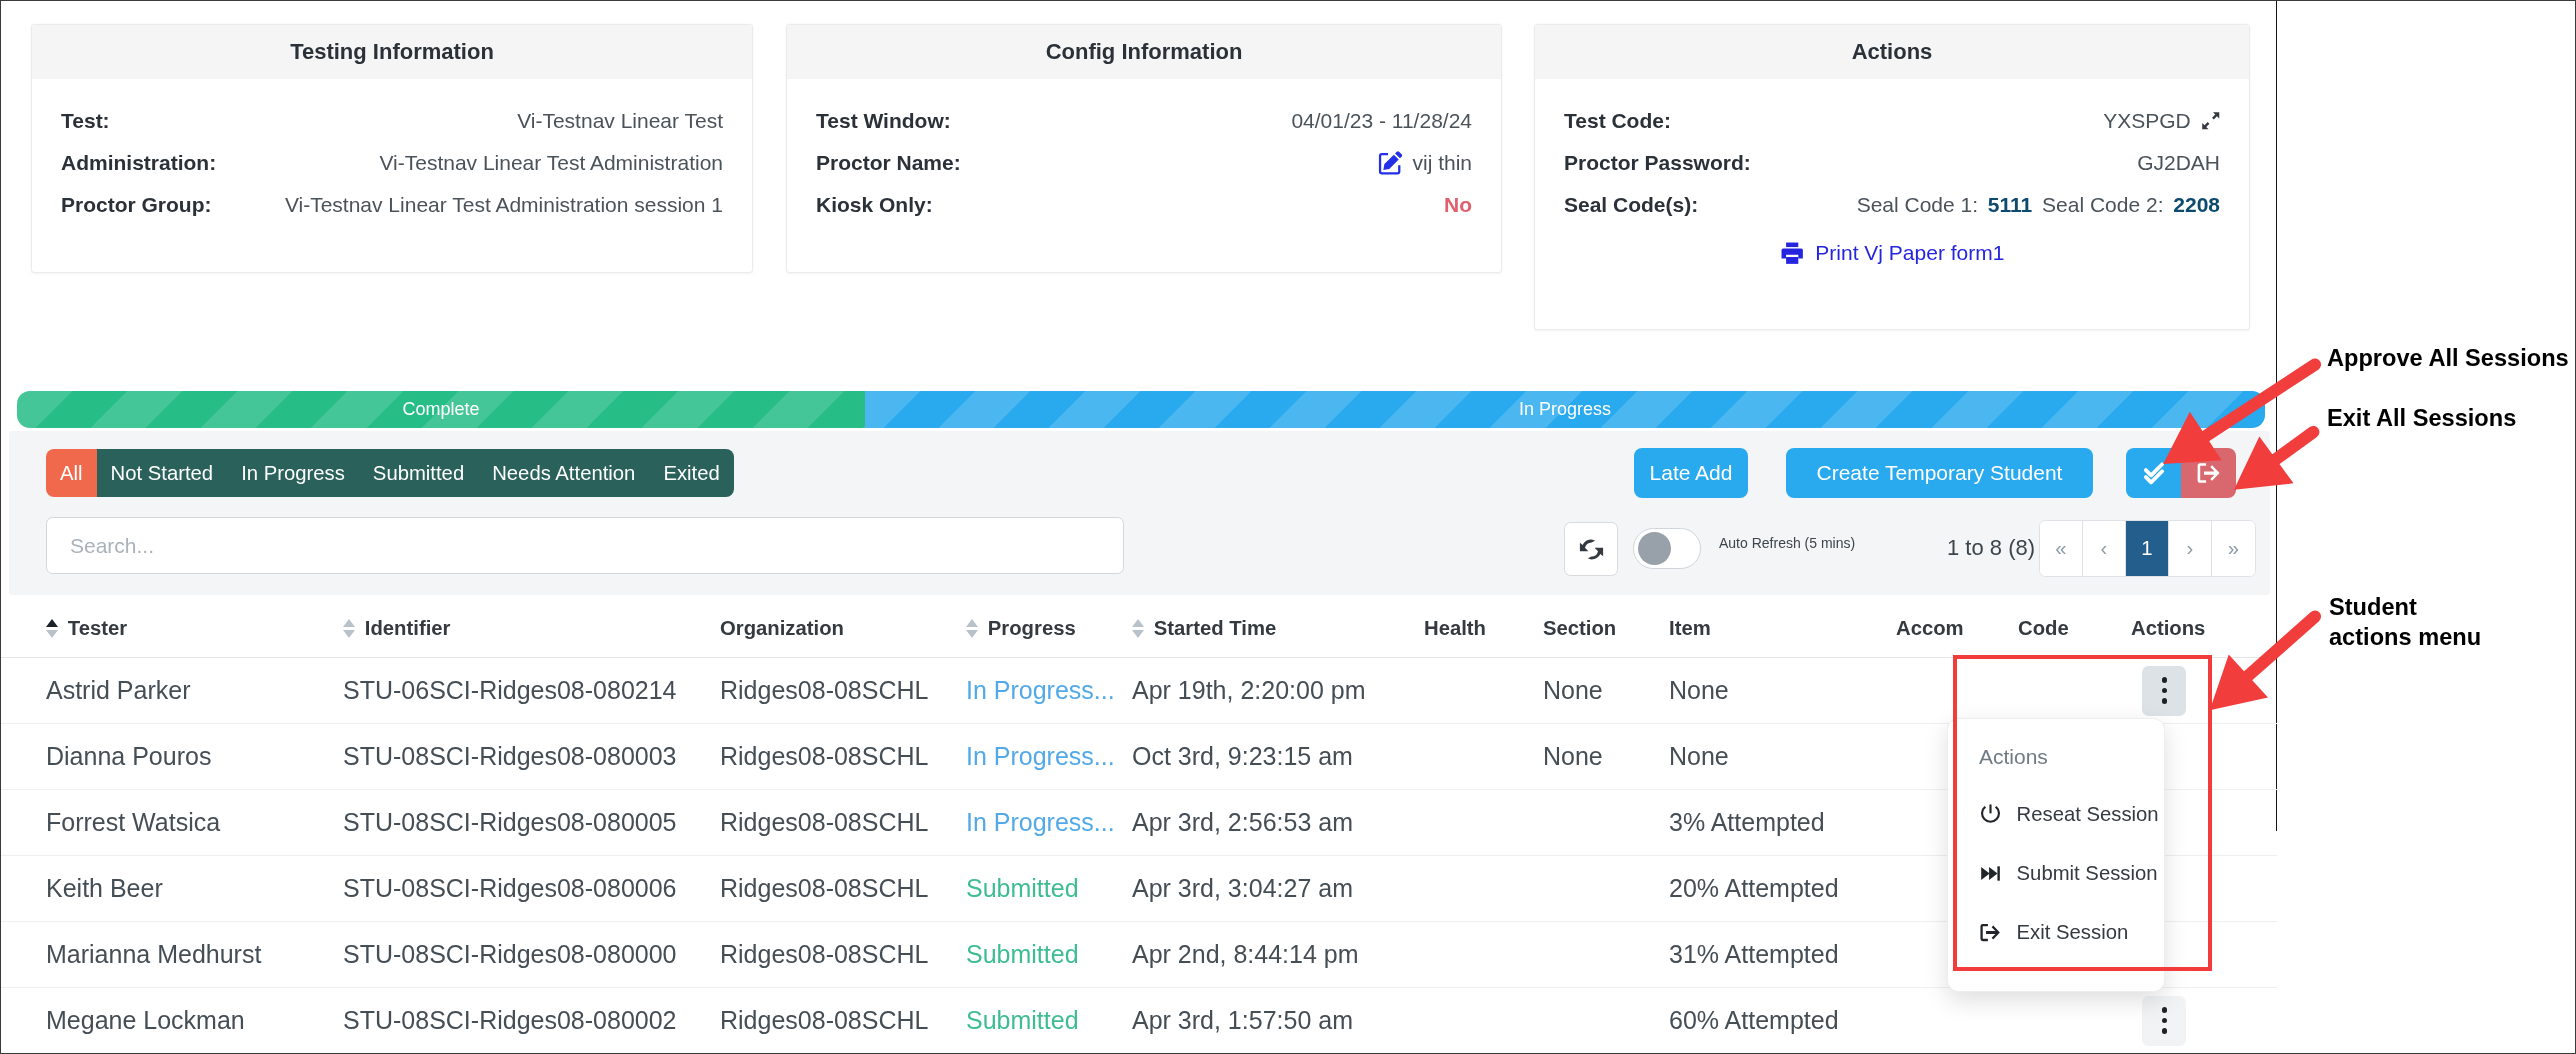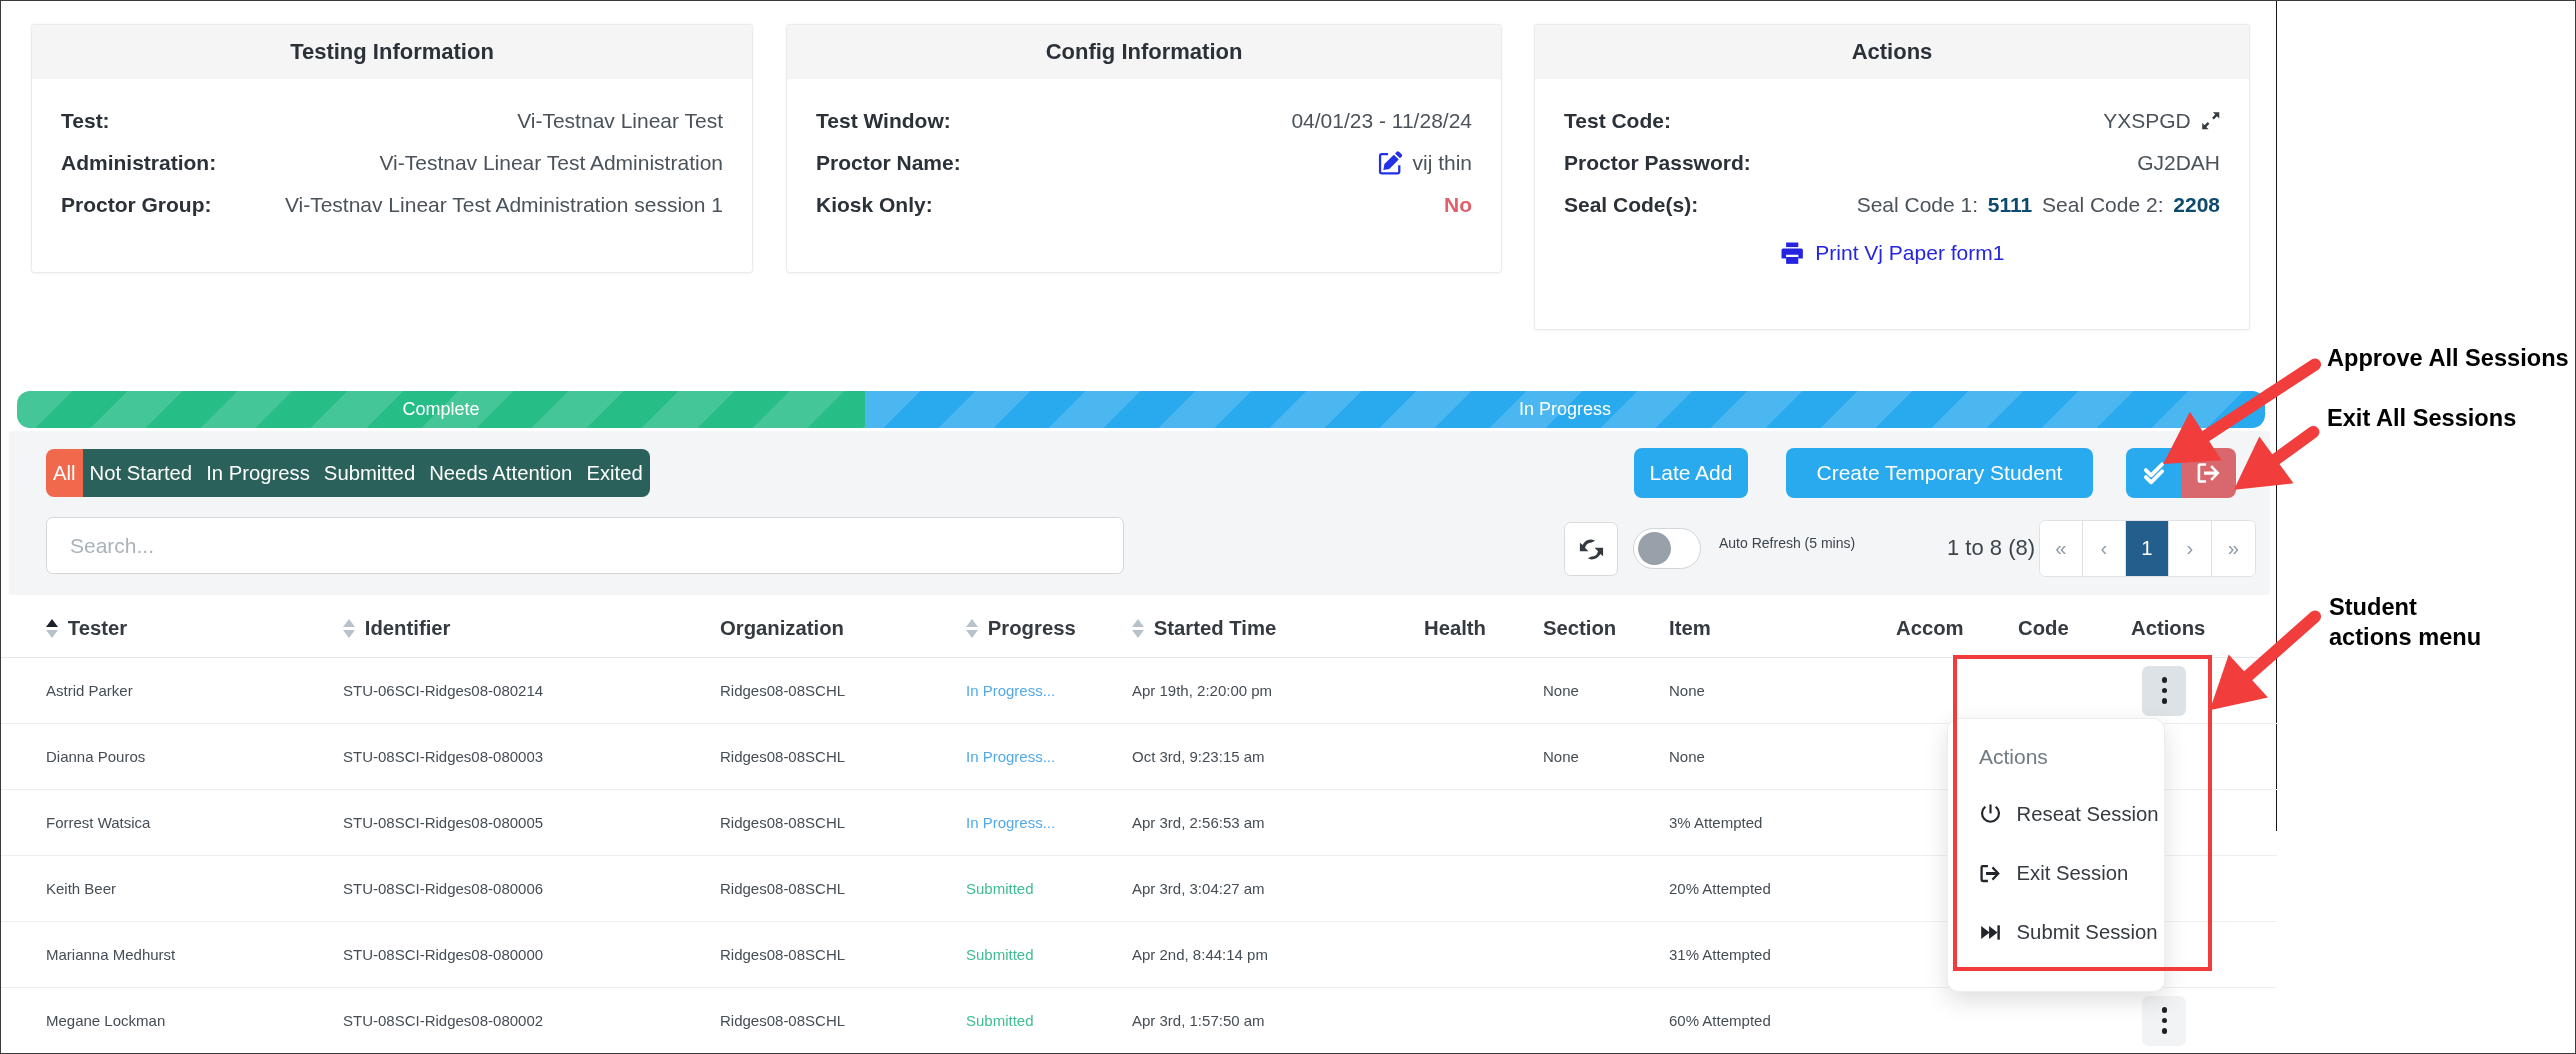--- a/index.html
+++ b/index.html
@@ -35,21 +35,21 @@
     background-image:repeating-linear-gradient(135deg,rgba(255,255,255,.14) 0 39px,rgba(255,255,255,0) 39px 78px);}
   .pseg.inprog{flex:1;background-color:#29a9ee;
     background-image:repeating-linear-gradient(135deg,rgba(255,255,255,.16) 0 39px,rgba(255,255,255,0) 39px 78px);}
 
   
   #graypanel{position:absolute;left:8.1px;top:430px;width:2261px;height:164px;background:#f4f5f6;border-radius:3.3px;}
 
   
   #tabs{position:absolute;left:45px;top:448px;height:48px;display:flex;border-radius:8.1px;overflow:hidden;
     font-size:20.3px;color:#fff;}
-  .tab{background:#2a615a;padding:0 7px;display:flex;align-items:center;cursor:pointer;white-space:nowrap;}
+  .tab{background:#2a615a;padding:0 14px;display:flex;align-items:center;cursor:pointer;white-space:nowrap;}
   .tab.active{background:#f0694c;}
 
   
   .blue-btn{position:absolute;top:447px;height:50px;background:#29a9ee;color:#fff;border:none;border-radius:8.1px;
     font-size:21px;font-family:inherit;display:flex;align-items:center;justify-content:center;cursor:pointer;}
   #btn-late-add{left:1633px;width:114px;}
   #btn-create-temp{left:1785px;width:307px;}
   #split-group{position:absolute;left:2125px;top:447px;height:50px;display:flex;}
   .split-btn{width:55px;height:50px;border:none;display:flex;align-items:center;justify-content:center;cursor:pointer;}
   #btn-approve-all{background:#29a9ee;border-radius:8.1px 0 0 8.1px;}
@@ -76,21 +76,21 @@
   
   #table{position:absolute;left:0;top:599px;width:2276px;}
   .trow{display:grid;grid-template-columns:297px 377px 246px 166px 292px 119px 126px 227px 122px 113px 1fr;
     align-items:center;padding:0 45px;}
   #thead{height:58px;border-bottom:1.6px solid #e3e7ea;font-size:20.3px;font-weight:700;color:#343a40;}
   .th{display:flex;align-items:center;gap:9.8px;white-space:nowrap;}
   .sort{display:inline-flex;flex-direction:column;gap:2.4px;}
   .tri-up{width:0;height:0;border-left:6.5px solid transparent;border-right:6.5px solid transparent;border-bottom:8.1px solid #b9c2cb;}
   .tri-down{width:0;height:0;border-left:6.5px solid transparent;border-right:6.5px solid transparent;border-top:8.1px solid #b9c2cb;}
   .tri-up.on{border-bottom-color:#1c2227;}
-  .body-row{height:66px;border-bottom:0.8px solid #edf0f2;font-size:15px;color:#454d55;}
+  .body-row{height:66px;border-bottom:0.8px solid #edf0f2;font-size:25px;color:#454d55;}
   .body-row .cell{white-space:nowrap;overflow:hidden;}
   #tbody .body-row:nth-child(-n+3) .progress{color:#51a9e8;cursor:pointer;}
   #tbody .body-row:nth-child(n+4) .progress{color:#3fbd92;}
   .kebab{width:44px;height:50px;border:none;border-radius:6.5px;background:#dde2e7;display:flex;flex-direction:column;
     align-items:center;justify-content:center;gap:4.9px;cursor:pointer;margin-left:11.4px;}
   .kebab.light{background:#f1f3f5;}
   .kebab i{width:5.7px;height:5.7px;border-radius:50%;background:#1d2226;}
 
   
   #actions-menu{position:absolute;left:1946px;top:717px;width:218px;height:274px;background:#fff;border:0.8px solid #ededed;
@@ -401,32 +401,32 @@
       <div id="menu-header">Actions</div>
       <div class="menu-item">
         <svg width="23" height="23" viewBox="0 0 16 16" fill="#212529">
             <path d="M7.25 1h1.5v6.2h-1.5z"></path>
             <path d="M4.9 3.2 3.8 2.1a6.6 6.6 0 1 0 8.4 0l-1.1 1.1a5.1 5.1 0 1 1-6.2 0z"></path>
           </svg>
         <span>Reseat Session</span>
       </div>
       <div class="menu-item">
         <svg width="23" height="23" viewBox="0 0 16 16" fill="#212529">
-            <path d="M6.2 2H2.6A1.6 1.6 0 0 0 1 3.6v8.8A1.6 1.6 0 0 0 2.6 14h3.6v-1.6H2.6V3.6h3.6V2z"></path>
-            <path d="M9.9 3.2 8.8 4.3 11.4 7H4.9v2h6.5l-2.6 2.7 1.1 1.1L14.5 8 9.9 3.2z"></path>
-          </svg>
-        <span>Exit Session</span>
-      </div>
-      <div class="menu-item">
-        <svg width="23" height="23" viewBox="0 0 16 16" fill="#212529">
             <path d="M1.5 3.5v9L7.4 8z"></path>
             <path d="M7 3.5v9L12.9 8z"></path>
             <path d="M12.8 3h1.7v10h-1.7z"></path>
           </svg>
         <span>Submit Session</span>
+      </div>
+      <div class="menu-item">
+        <svg width="23" height="23" viewBox="0 0 16 16" fill="#212529">
+            <path d="M6.2 2H2.6A1.6 1.6 0 0 0 1 3.6v8.8A1.6 1.6 0 0 0 2.6 14h3.6v-1.6H2.6V3.6h3.6V2z"></path>
+            <path d="M9.9 3.2 8.8 4.3 11.4 7H4.9v2h6.5l-2.6 2.7 1.1 1.1L14.5 8 9.9 3.2z"></path>
+          </svg>
+        <span>Exit Session</span>
       </div>
     </div>
 
     <div id="red-rect"></div>
   </div>
 
   <div class="annot" id="annot-approve">Approve All Sessions</div>
   <div class="annot" id="annot-exit">Exit All Sessions</div>
   <div class="annot" id="annot-student">
     <div>Student</div>

